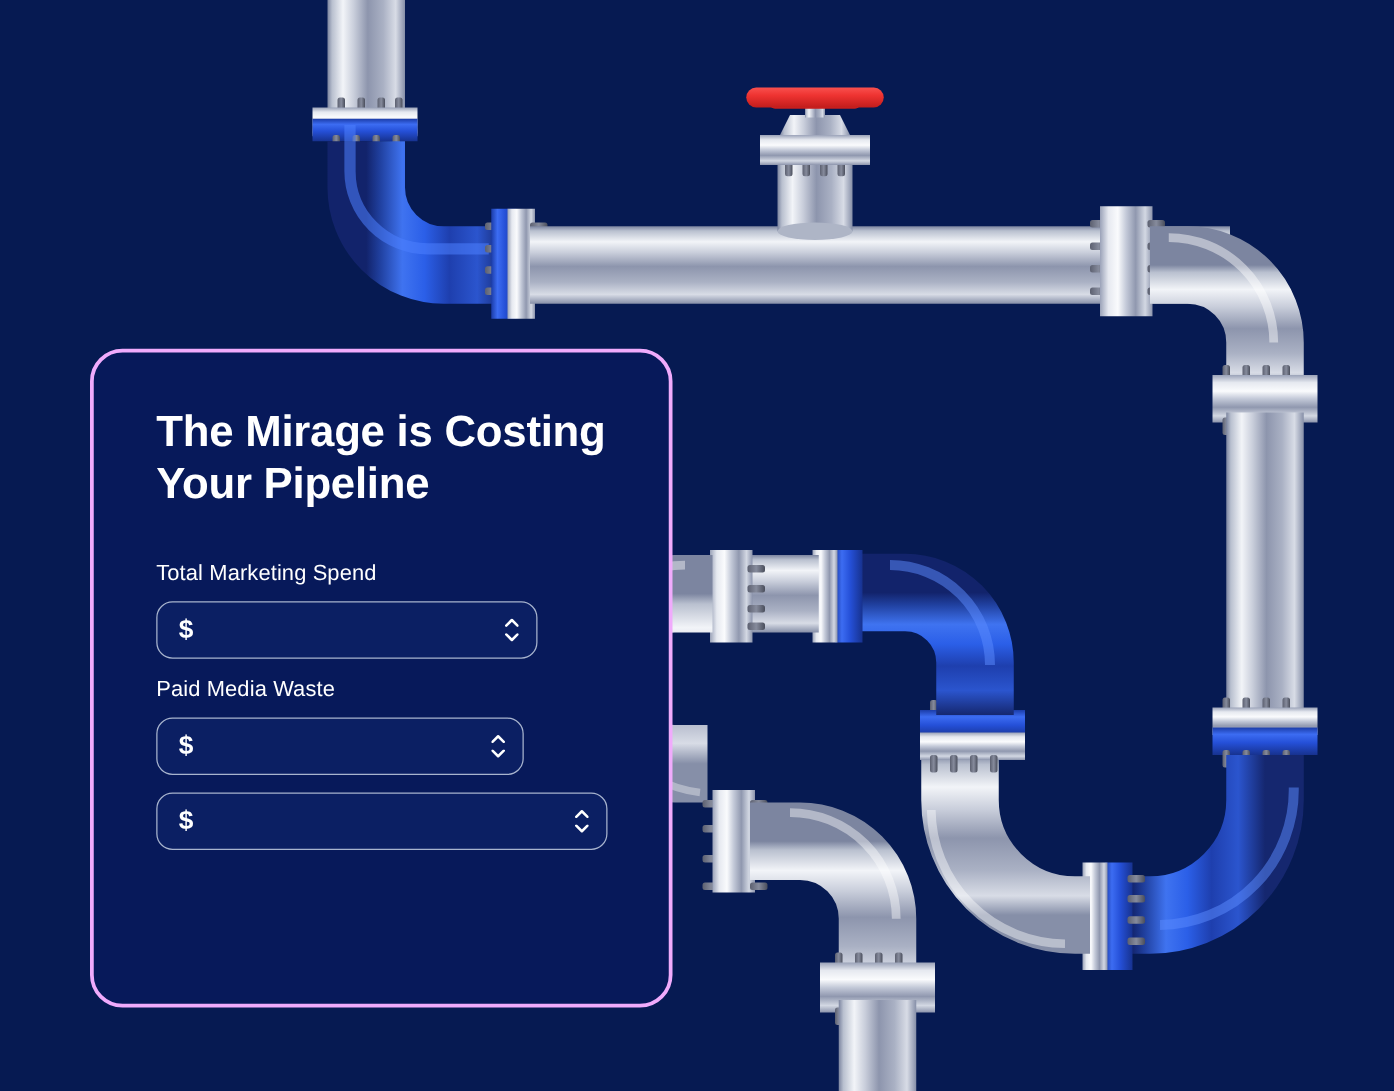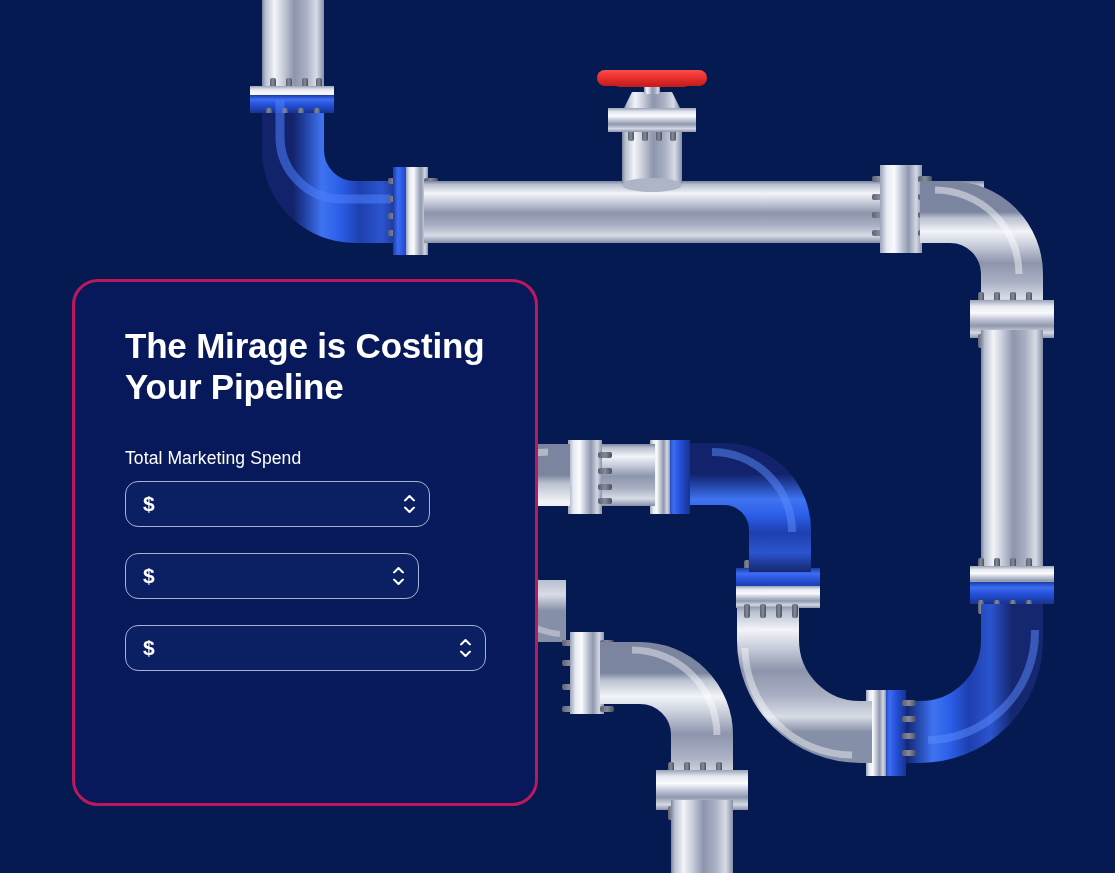--- a/index.html
+++ b/index.html
@@ -34,38 +34,38 @@
     z-index: 1;
   }
 
   
   .card {
     position: absolute;
     left: 72px;
     top: 279px;
     width: 466px;
     height: 527px;
-    border: 3px solid #be185d;
+    border: 3px solid #f0abfc;
     border-radius: 26px;
     background: #07195A;
     z-index: 5;
     padding: 44px 50px 0 50px;
   }
 
   .card-title {
     font-size: 35px;
     font-weight: bold;
     line-height: 1.17;
     color: #FFFFFF;
     letter-spacing: -0.2px;
     margin-bottom: 40px;
     white-space: pre-line;
   }
 
-  .field { margin-bottom: 26px; }
+  .field { margin-bottom: 14px; }
 
   .field-label {
     display: block;
     font-size: 17.5px;
     font-weight: normal;
     color: #FFFFFF;
     letter-spacing: 0.1px;
     margin-bottom: 12px;
   }
 
@@ -495,20 +495,21 @@
             <path d="M1 6 L5.5 1.5 L10 6" stroke="#FFFFFF" stroke-width="2" fill="none" stroke-linecap="round" stroke-linejoin="round"></path>
           </svg>
           <svg width="11" height="7" viewBox="0 0 11 7">
             <path d="M1 1 L5.5 5.5 L10 1" stroke="#FFFFFF" stroke-width="2" fill="none" stroke-linecap="round" stroke-linejoin="round"></path>
           </svg>
         </span>
       </div>
     </div>
 
     <div class="field f2">
+      <label class="field-label">Paid Media Waste</label>
       <div class="input-shell">
         <span class="input-prefix">$</span>
         <input class="input-field" type="text" placeholder="" style="">
         <span class="stepper">
           <svg width="11" height="7" viewBox="0 0 11 7">
             <path d="M1 6 L5.5 1.5 L10 6" stroke="#FFFFFF" stroke-width="2" fill="none" stroke-linecap="round" stroke-linejoin="round"></path>
           </svg>
           <svg width="11" height="7" viewBox="0 0 11 7">
             <path d="M1 1 L5.5 5.5 L10 1" stroke="#FFFFFF" stroke-width="2" fill="none" stroke-linecap="round" stroke-linejoin="round"></path>
           </svg>

